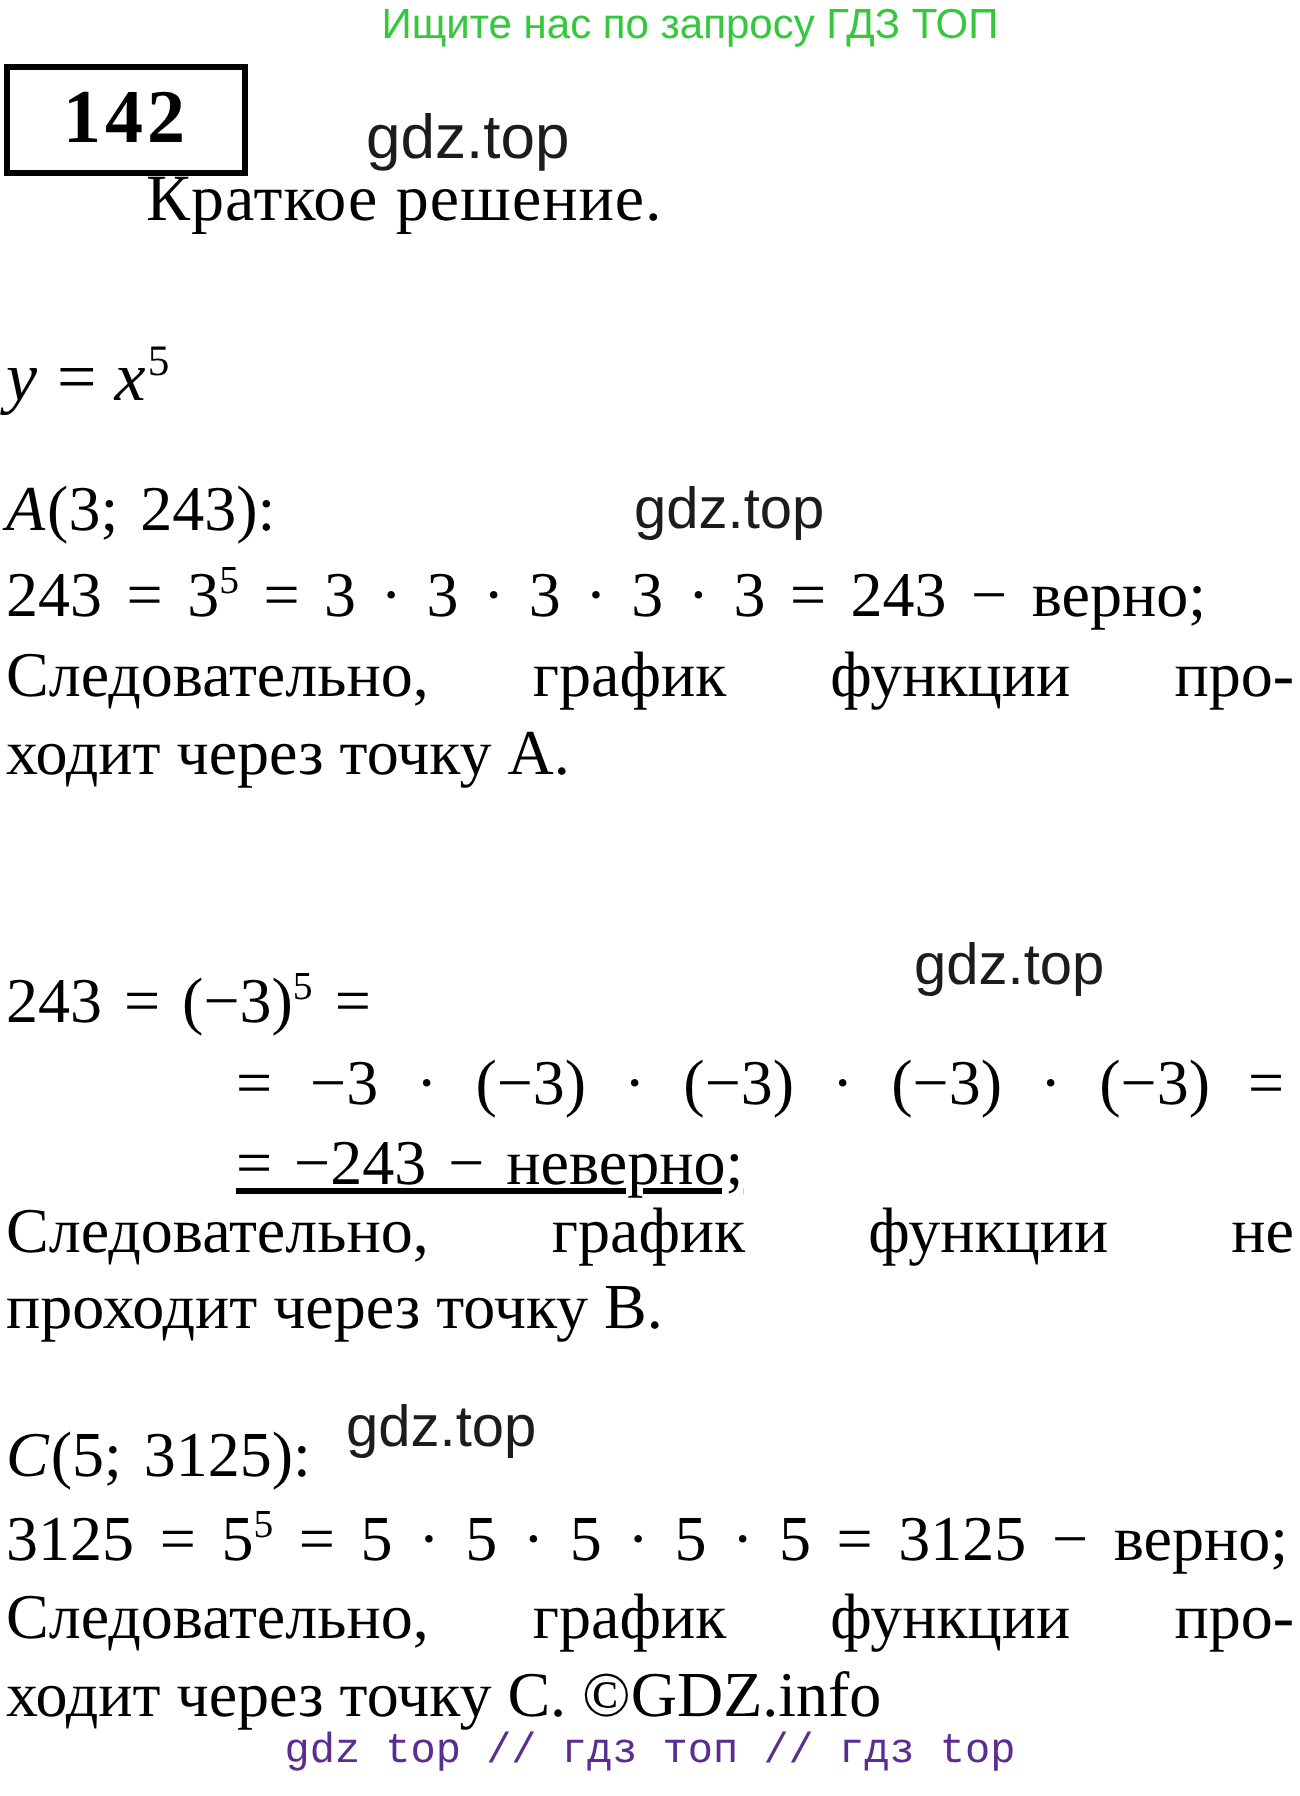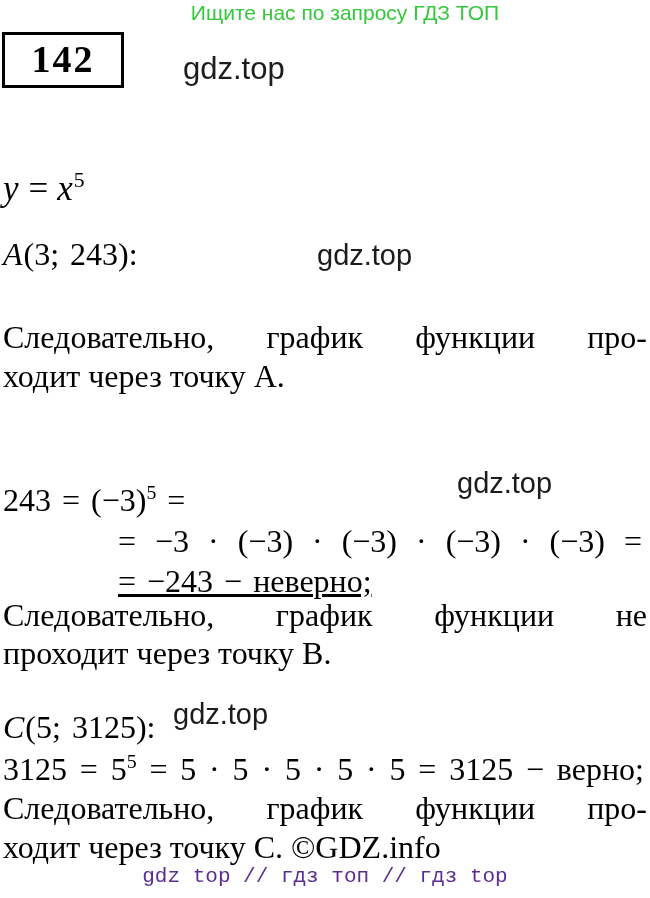--- a/index.html
+++ b/index.html
@@ -91,25 +91,27 @@
 <div id="page">
 
   <div class="abs promo-header">Ищите нас по запросу ГДЗ ТОП</div>
 
   <div class="abs num-box">
     <span class="num">142</span>
   </div>
 
   <div class="abs wm wm-top">gdz.top</div>
 
+  <div class="abs solution-title">Краткое решение.</div>
 
   <div class="abs math equation"><i>y</i><span class="rel">=</span><i>x</i><sup>5</sup></div>
 
   <div class="abs math pt-a"><i>A</i><span>(3; 243):</span></div>
   <div class="abs wm wm-a">gdz.top</div>
+  <div class="abs math fill ln-a1"><span>243 = 3</span><sup>5</sup><span> = 3 · 3 · 3 · 3 · 3 = 243 − верно;</span></div>
   <div class="abs prose fill ln-a2">Следовательно, график функции про-</div>
   <div class="abs prose ln-a3">ходит через точку А.</div>
 
   <div class="abs wm wm-b">gdz.top</div>
   <div class="abs math ln-b1"><span>243 = (−3)</span><sup>5</sup><span> =</span></div>
   <div class="abs math fill ln-b2">= −3 · (−3) · (−3) · (−3) · (−3) =</div>
   <div class="abs math ln-b3">= −243 − неверно;</div>
   <div class="abs prose fill ln-b4">Следовательно, график функции не</div>
   <div class="abs prose ln-b5">проходит через точку В.</div>
 

